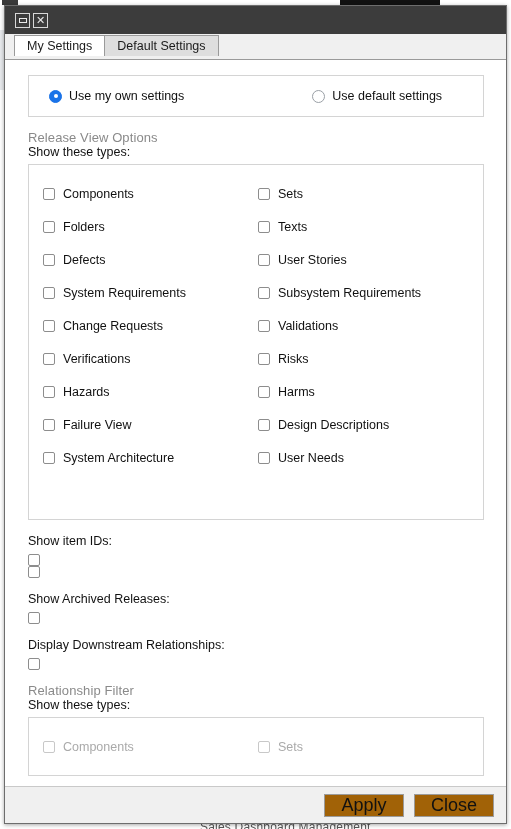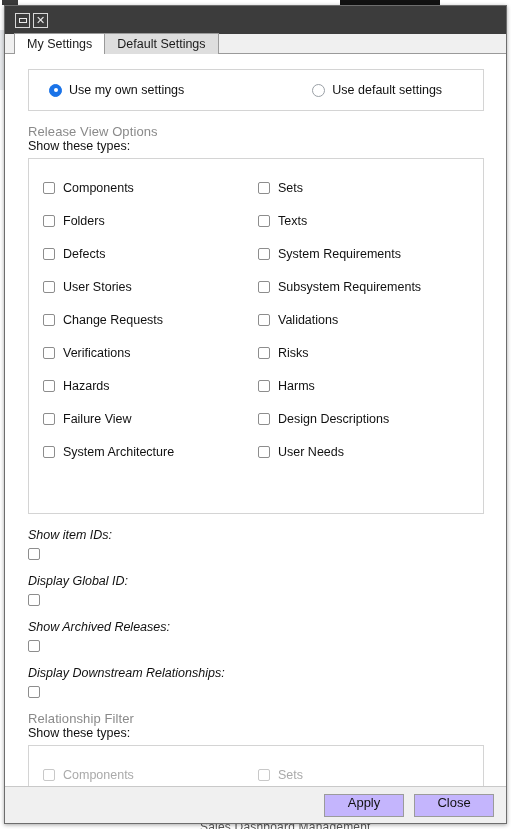--- a/index.html
+++ b/index.html
@@ -100,24 +100,24 @@
   }
   .win-btn .minibox {
     width: 8px; height: 5px;
     border: 1px solid #e9e9e9;
     box-sizing: border-box;
   }
 
   
   #tabstrip {
     flex: 0 0 auto;
-    height: 20px;
+    height: 26px;
     background: #f0f0f0;
     display: flex;
-    align-items: flex-end;
+    align-items: flex-start;
     padding-left: 9px;
     border-bottom: 1px solid #9a9a9a;
     box-sizing: border-box;
   }
   .tab {
     font-size: 12.5px;
     color: #1b1b1b;
     padding: 4px 12px 4px 12px;
     border: 1px solid #9a9a9a;
     border-bottom: none;
@@ -233,21 +233,21 @@
     color: #111111;
     white-space: nowrap;
   }
 
   
   .types-panel.disabled .cb { border-color: #c8c8c8; }
   .types-panel.disabled .cb-label { color: #aaaaaa; }
   .types-panel.disabled .cb-row { cursor: default; }
 
   
-  .opt-block { margin: 0 0 0 12px; font-style: italic; }
+  .opt-block { margin: 0 0 0 12px; }
   .opt-label {
     font-size: 12.5px;
     color: #111111;
     margin: 14px 0 6px 0;
   }
   .opt-cb {
     width: 12px; height: 12px;
     border: 1px solid #8d8d8d;
     border-radius: 2px;
     background: #ffffff;
@@ -264,23 +264,23 @@
     display: flex;
     align-items: center;
     justify-content: flex-end;
     padding-right: 12px;
     gap: 10px;
     box-sizing: border-box;
   }
   .btn {
     min-width: 80px;
     height: 23px;
-    background: #c4b5fd;
+    background: #a16207;
     border: 1px solid #9b9b9b;
-    font-size: 13px;
+    font-size: 18px;
     color: #111111;
     cursor: pointer;
     font-family: "Liberation Sans", sans-serif;
     display: flex; align-items: flex-start; justify-content: center;
     box-sizing: border-box;
   }
 </style>
 </head>
 <body>
 
@@ -366,25 +366,25 @@
             <div class="cb-row">
               <span class="cb"></span>
               <span class="cb-label">Texts</span>
             </div>
             <div class="cb-row">
               <span class="cb"></span>
               <span class="cb-label">Defects</span>
             </div>
             <div class="cb-row">
               <span class="cb"></span>
+              <span class="cb-label">User Stories</span>
+            </div>
+            <div class="cb-row">
+              <span class="cb"></span>
               <span class="cb-label">System Requirements</span>
-            </div>
-            <div class="cb-row">
-              <span class="cb"></span>
-              <span class="cb-label">User Stories</span>
             </div>
             <div class="cb-row">
               <span class="cb"></span>
               <span class="cb-label">Subsystem Requirements</span>
             </div>
             <div class="cb-row">
               <span class="cb"></span>
               <span class="cb-label">Change Requests</span>
             </div>
             <div class="cb-row">
@@ -426,21 +426,20 @@
             <div class="cb-row" style="visibility: hidden;">
               <span class="cb"></span>
               <span class="cb-label"></span>
             </div>
           </div>
       </div>
 
       <div class="opt-block" id="toggles-block">
           <div class="opt-label">Show item IDs:</div>
           <div class="opt-cb"></div>
-          <div class="opt-label">Display Global ID:</div>
           <div class="opt-cb"></div>
           <div class="opt-label">Show Archived Releases:</div>
           <div class="opt-cb"></div>
           <div class="opt-label">Display Downstream Relationships:</div>
           <div class="opt-cb"></div>
         </div>
 
       <div class="section-head">Relationship Filter</div>
       <div class="section-sub">Show these types:</div>
 

